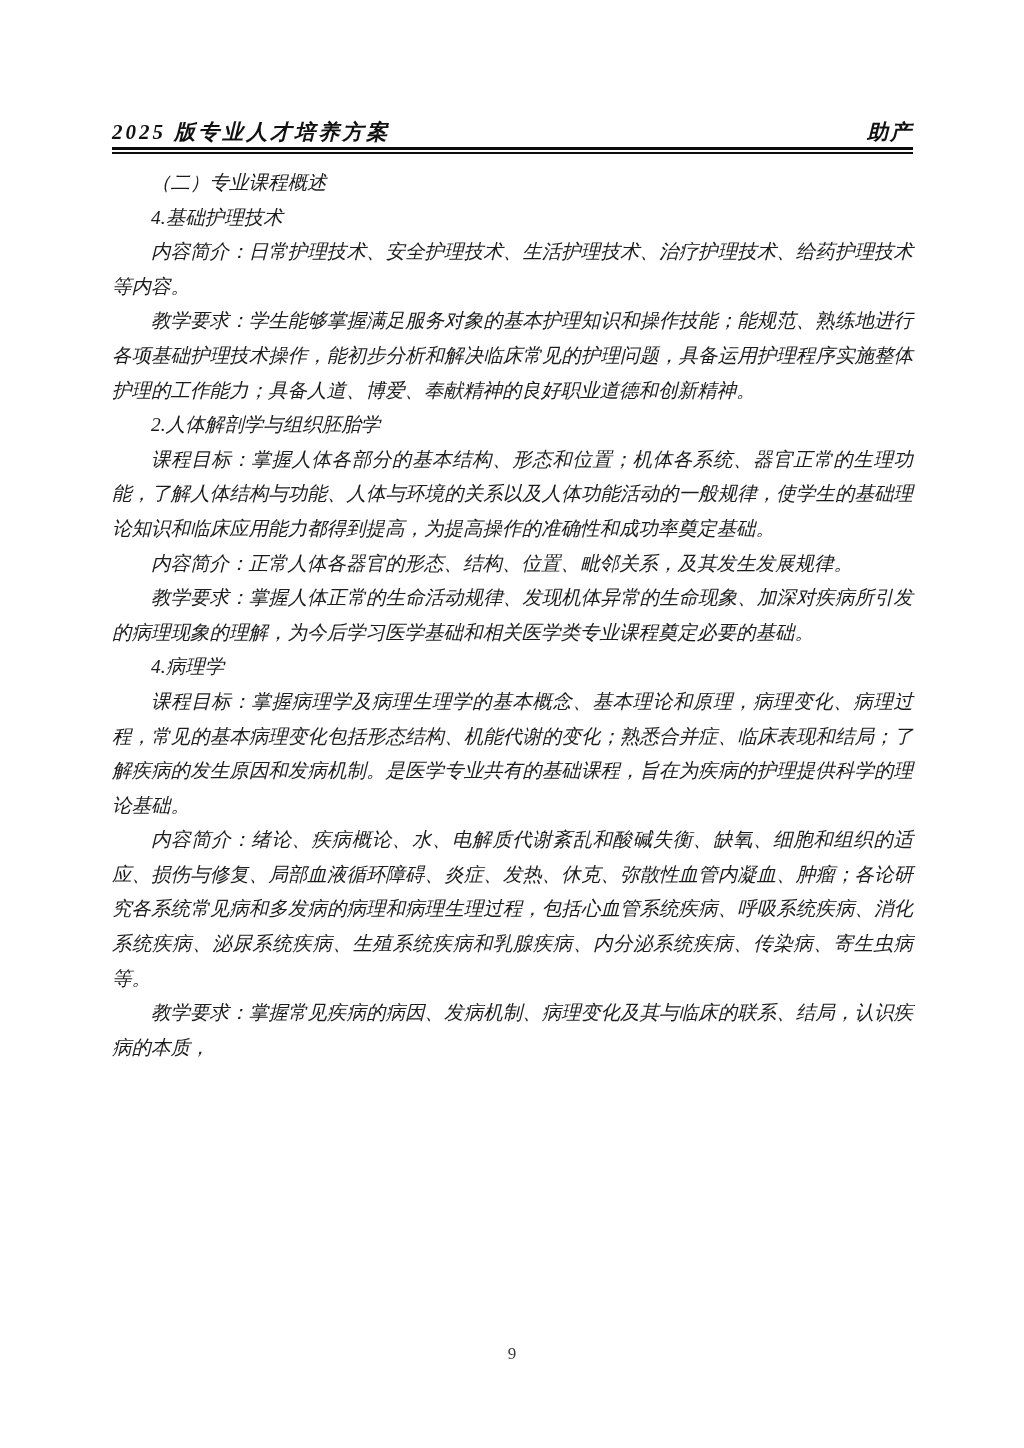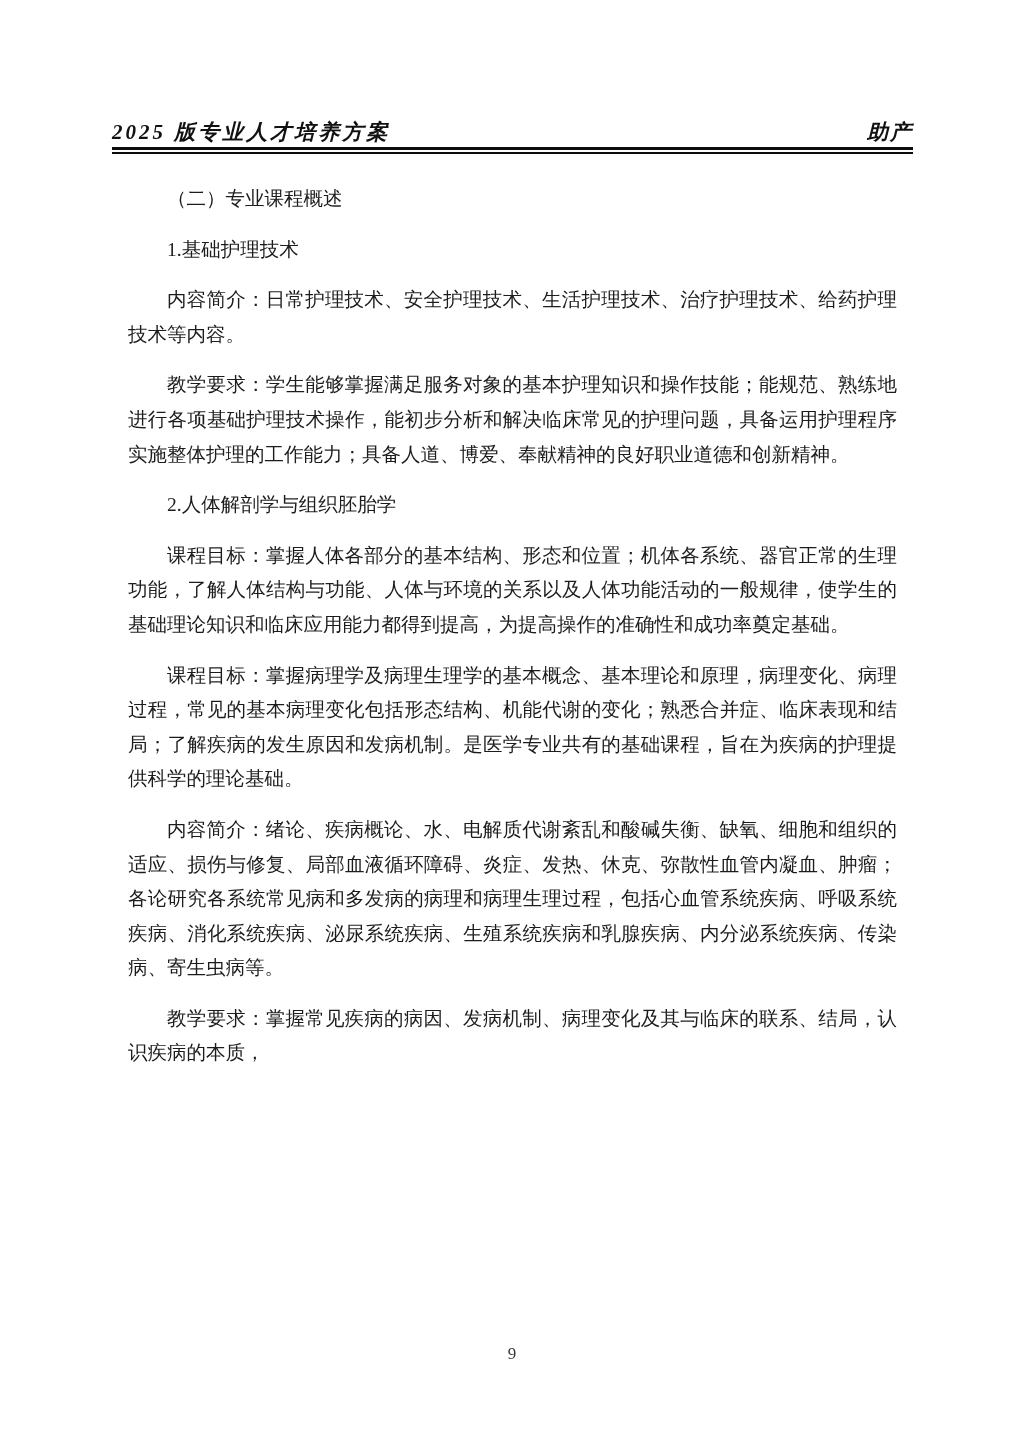--- a/index.html
+++ b/index.html
@@ -45,23 +45,24 @@
     position: absolute;
     left: 112px;
     width: 801px;
     top: 166px;
     font-size: 19.5px;
     line-height: 34.6px;
     text-align: justify;
     text-justify: inter-character;
   }
   .para {
-    margin: 16px;
+    margin: 0;
     padding: 0;
     text-indent: 2em;
+    font-style: italic;
   }
   .footer {
     position: absolute;
     left: 0;
     width: 100%;
     top: 1344px;
     text-align: center;
     font-size: 17px;
     color: #3a3a3a;
   }
@@ -74,25 +75,28 @@
   <div class="header">
     <span class="header-left">2025 版专业人才培养方案</span>
     <span class="header-right">助产</span>
   </div>
 
   <div class="header-rule"></div>
 
   <div class="content" id="doc-body">
     <p class="para">（二）专业课程概述</p>
 
-  <p class="para">1.基础护理技术</p>
+  <p class="para">4.基础护理技术</p>
       <p class="para">内容简介：日常护理技术、安全护理技术、生活护理技术、治疗护理技术、给药护理技术等内容。</p>
       <p class="para">教学要求：学生能够掌握满足服务对象的基本护理知识和操作技能；能规范、熟练地进行各项基础护理技术操作，能初步分析和解决临床常见的护理问题，具备运用护理程序实施整体护理的工作能力；具备人道、博爱、奉献精神的良好职业道德和创新精神。</p>
       <p class="para">2.人体解剖学与组织胚胎学</p>
       <p class="para">课程目标：掌握人体各部分的基本结构、形态和位置；机体各系统、器官正常的生理功能，了解人体结构与功能、人体与环境的关系以及人体功能活动的一般规律，使学生的基础理论知识和临床应用能力都得到提高，为提高操作的准确性和成功率奠定基础。</p>
+      <p class="para">内容简介：正常人体各器官的形态、结构、位置、毗邻关系，及其发生发展规律。</p>
+      <p class="para">教学要求：掌握人体正常的生命活动规律、发现机体异常的生命现象、加深对疾病所引发的病理现象的理解，为今后学习医学基础和相关医学类专业课程奠定必要的基础。</p>
+      <p class="para">4.病理学</p>
       <p class="para">课程目标：掌握病理学及病理生理学的基本概念、基本理论和原理，病理变化、病理过程，常见的基本病理变化包括形态结构、机能代谢的变化；熟悉合并症、临床表现和结局；了解疾病的发生原因和发病机制。是医学专业共有的基础课程，旨在为疾病的护理提供科学的理论基础。</p>
       <p class="para">内容简介：绪论、疾病概论、水、电解质代谢紊乱和酸碱失衡、缺氧、细胞和组织的适应、损伤与修复、局部血液循环障碍、炎症、发热、休克、弥散性血管内凝血、肿瘤；各论研究各系统常见病和多发病的病理和病理生理过程，包括心血管系统疾病、呼吸系统疾病、消化系统疾病、泌尿系统疾病、生殖系统疾病和乳腺疾病、内分泌系统疾病、传染病、寄生虫病等。</p>
       <p class="para">教学要求：掌握常见疾病的病因、发病机制、病理变化及其与临床的联系、结局，认识疾病的本质，</p>
     </div>
 
   <div class="footer">
     <span>9</span>
   </div>
 
 </div>

